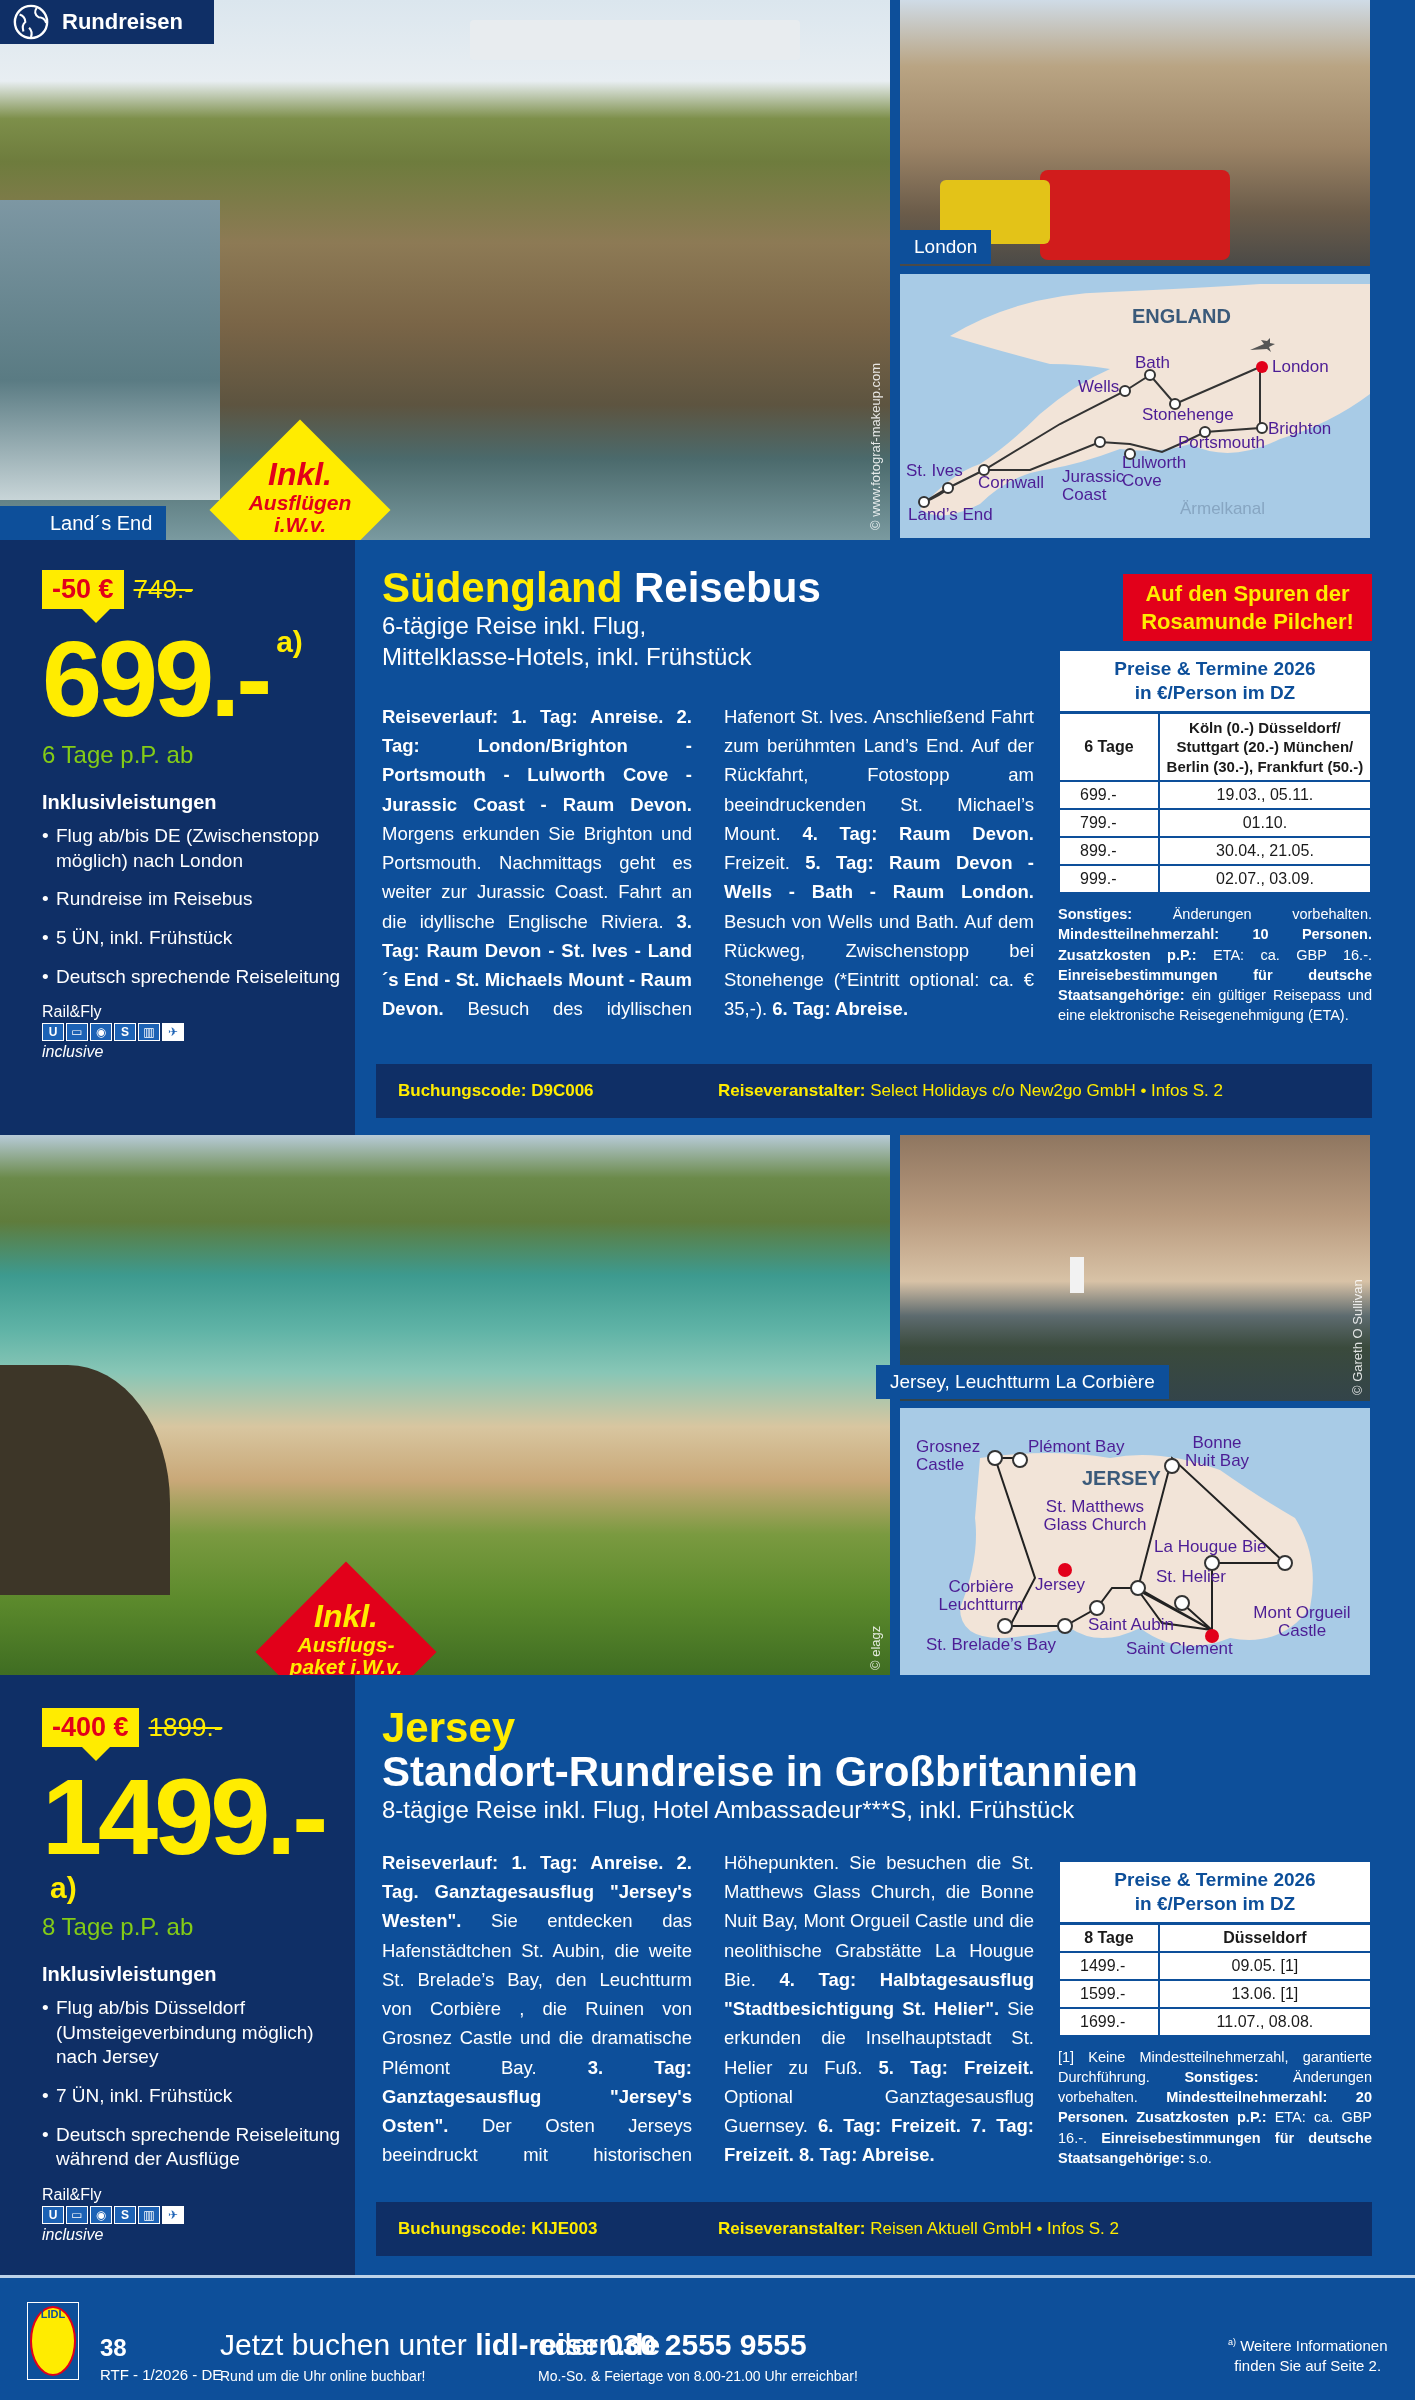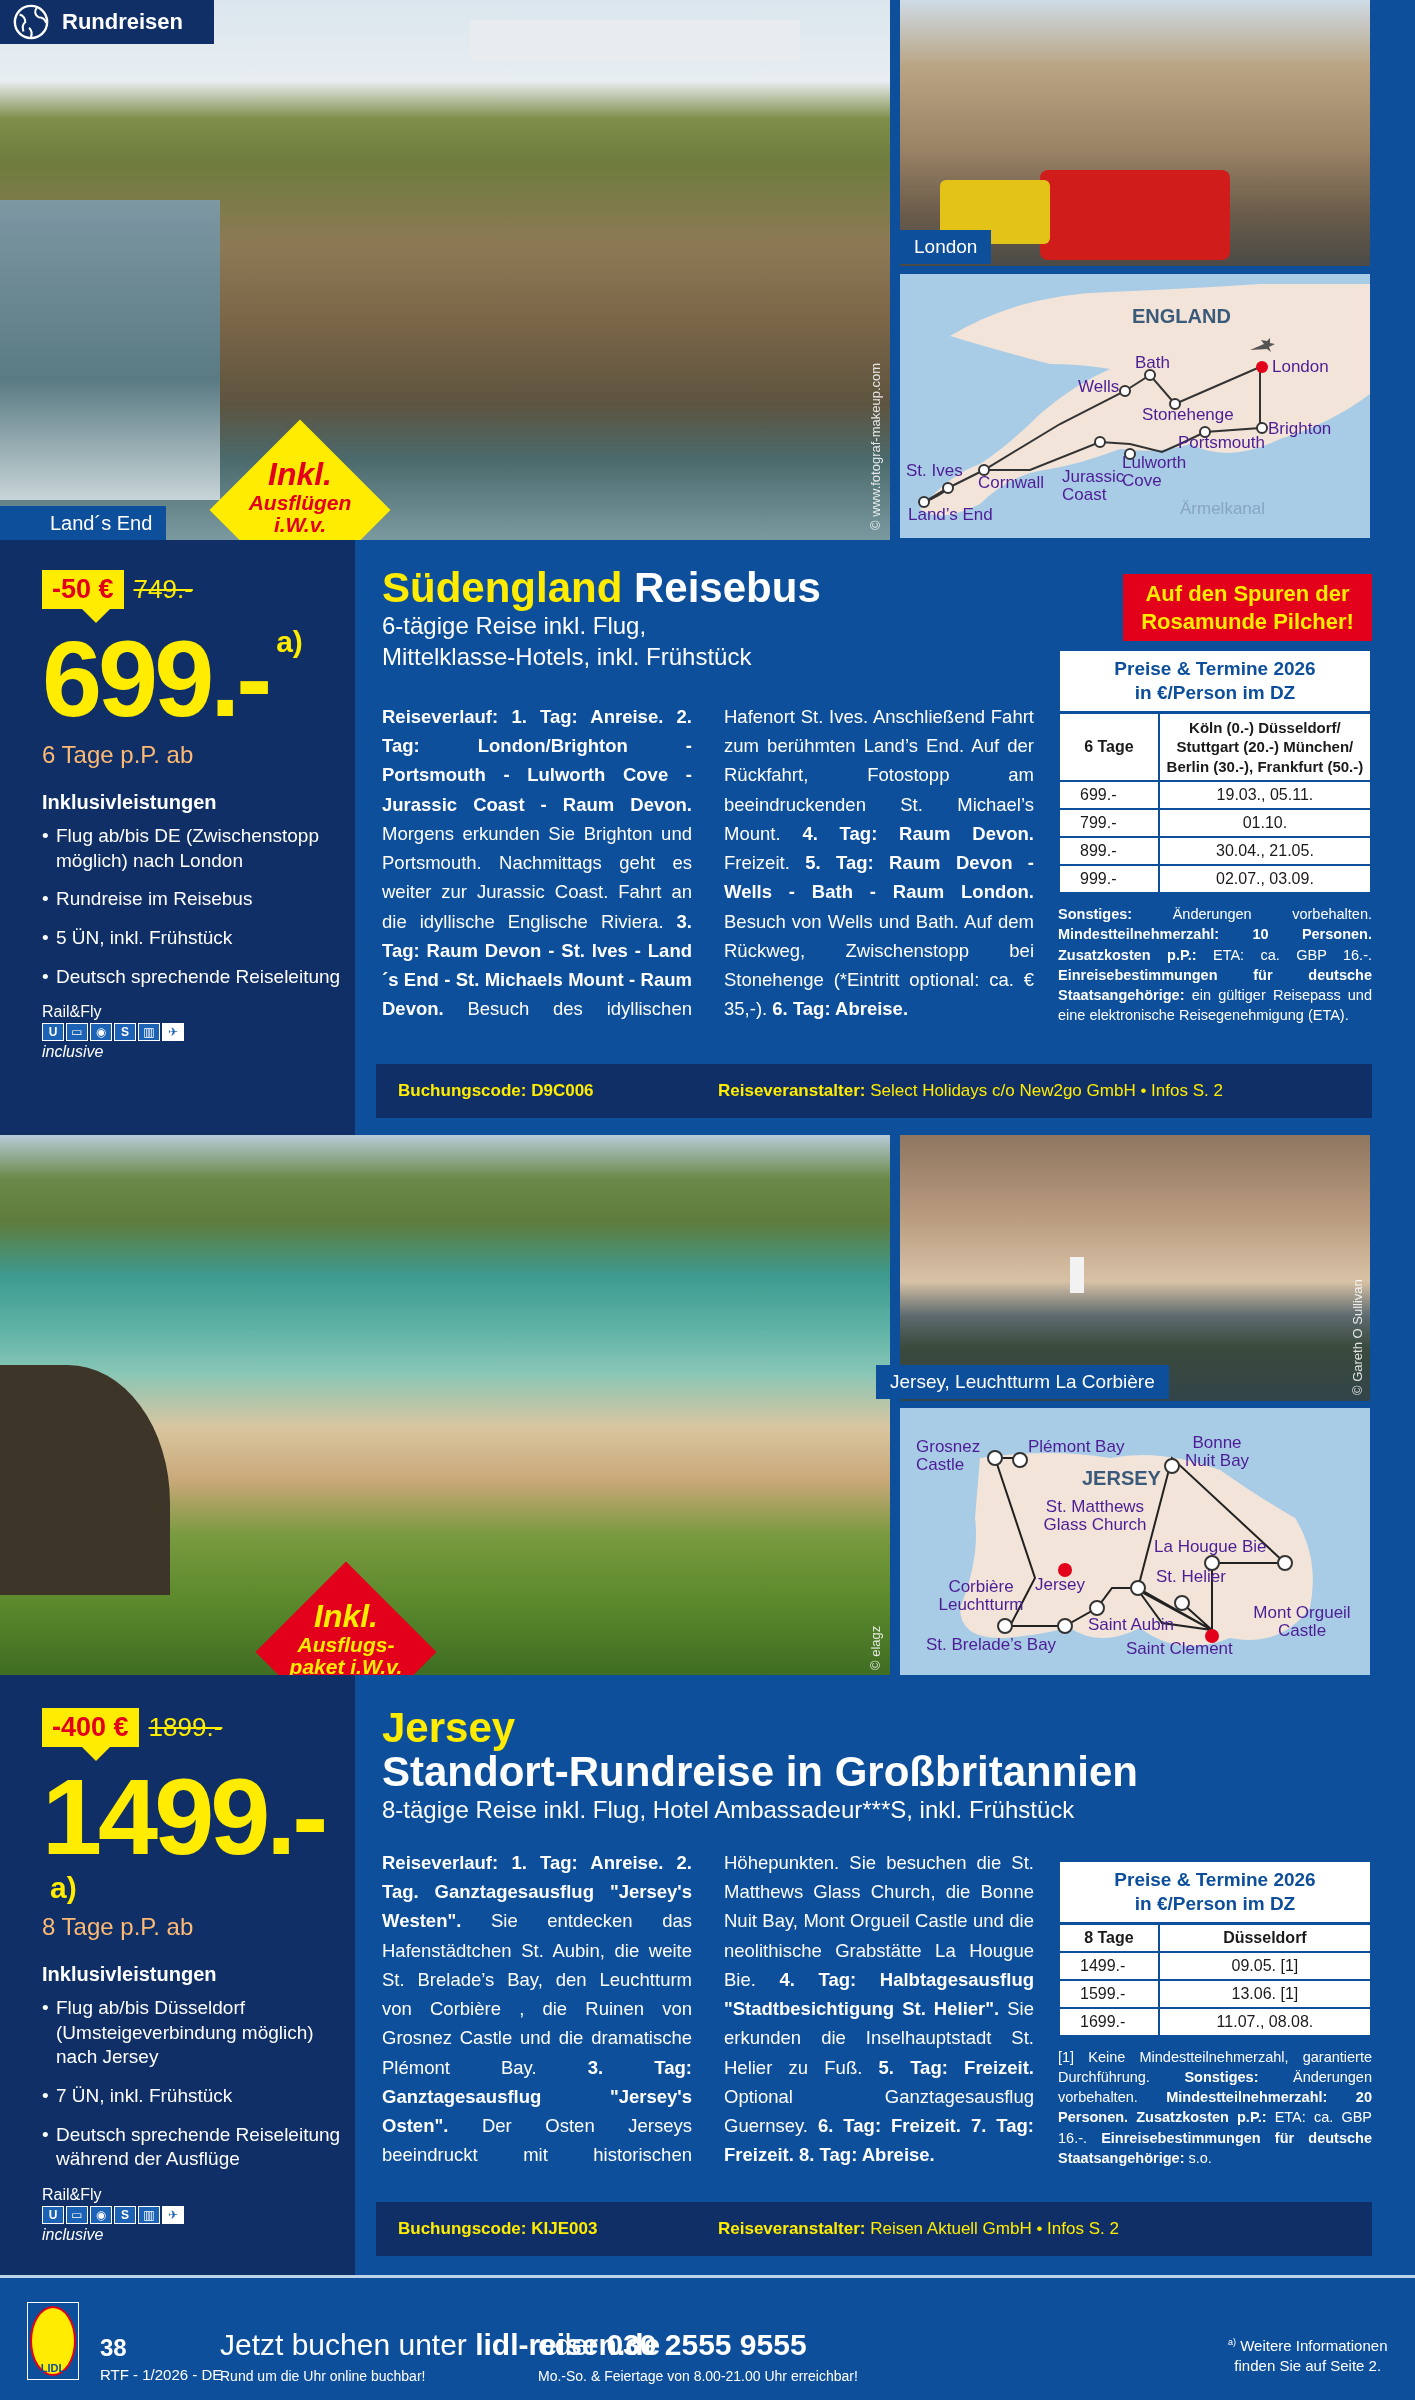--- a/index.html
+++ b/index.html
@@ -9,21 +9,21 @@
   .caption { position: absolute; background: #0d4f9a; color: #fff; font-size: 20px; padding: 6px 14px 6px 50px; }
   .caption-r { padding: 6px 14px; }
   .side { position: absolute; left: 0; width: 355px; background: #0f2f66; }
   .main { position: absolute; left: 355px; width: 1060px; background: #0d4f9a; }
   .badge-old { display: flex; align-items: center; gap: 10px; }
   .disc { background: #ffec00; color: #e2001a; font-weight: bold; font-size: 27px; padding: 4px 10px; position: relative; }
   .disc:after { content: ""; position: absolute; left: 40px; bottom: -14px; border-left: 14px solid transparent; border-right: 14px solid transparent; border-top: 14px solid #ffec00; }
   .oldprice { color: #ffec00; font-size: 26px; text-decoration: line-through; }
   .bigprice { color: #ffec00; font-weight: bold; font-size: 108px; line-height: 1; letter-spacing: -4px; font-family: "Liberation Sans", sans-serif; }
   .sup { color: #ffec00; font-weight: bold; font-size: 30px; vertical-align: top; margin-left: 8px; }
-  .days { color: #fdba74; font-size: 24px; margin-top: 8px; }
+  .days { color: #84cc16; font-size: 24px; margin-top: 8px; }
   .incl-title { font-weight: bold; font-size: 20px; margin-top: 22px; }
   .incl-list { list-style: none; margin-top: 10px; }
   .incl-list li { font-size: 19px; line-height: 1.3; padding-left: 14px; position: relative; margin-bottom: 14px; }
   .incl-list li:before { content: "•"; position: absolute; left: 0; }
   .railfly { font-size: 16px; margin-top: 6px; }
   .rf-icons { display: flex; gap: 2px; margin: 2px 0; }
   .rf-icons span { width: 22px; height: 18px; border: 1px solid #fff; background: #1c62b5; font-size: 12px; font-weight: bold; display: flex; align-items: center; justify-content: center; }
   .rf-icons span.last { background: #fff; color: #1c62b5; }
   .rf-incl { font-style: italic; font-size: 16px; }
   .title { font-weight: bold; font-size: 42px; line-height: 1.05; }
@@ -311,21 +311,21 @@
     </table>
   <div class="notes"><span>[1] Keine Mindestteilnehmerzahl, garantierte Durchführung. </span><b>Sonstiges:</b><span> Änderungen vorbehalten. </span><b>Mindestteilnehmerzahl: 20 Personen. Zusatzkosten p.P.:</b><span> ETA: ca. GBP 16.-. </span><b>Einreisebestimmungen für deutsche Staatsangehörige:</b><span> s.o.</span></div>
 </div>
 <div class="bookbar" style="left:376px;top:2202px;width:996px;">
   <span style="margin-left:22px;width:320px;"><b>Buchungscode:</b> <b>KIJE003</b></span>
   <span><b>Reiseveranstalter:</b> <span>Reisen Aktuell GmbH • Infos S. 2</span></span>
 </div>
 
 <div class="footer">
   <div class="abs" style="left:27px;top:24px;width:52px;height:78px;border:1px solid #fff;background:#0d4f9a;display:flex;align-items:center;justify-content:center;">
-    <div style="width:46px;height:70px;border-radius:50%;background:#ffec00;border:2px solid #e2001a;display:flex;align-items:flex-end;justify-content:center;">
+    <div style="width:46px;height:70px;border-radius:50%;background:#ffec00;border:2px solid #e2001a;display:flex;align-items:flex-start;justify-content:center;">
       <span style="color:#0d4f9a;font-weight:bold;font-size:11px;">LIDL</span>
     </div>
   </div>
   <div class="abs" style="left:100px;top:56px;font-weight:bold;font-size:24px;">38</div>
   <div class="abs" style="left:100px;top:88px;font-size:15px;">RTF - 1/2026 - DE</div>
   <div class="abs" style="left:220px;top:50px;font-size:30px;">
     <span>Jetzt buchen unter </span><b>lidl-reisen.de</b>
   </div>
   <div class="abs" style="left:220px;top:90px;font-size:14px;">Rund um die Uhr online buchbar!</div>
   <div class="abs" style="left:538px;top:50px;font-size:30px;">

